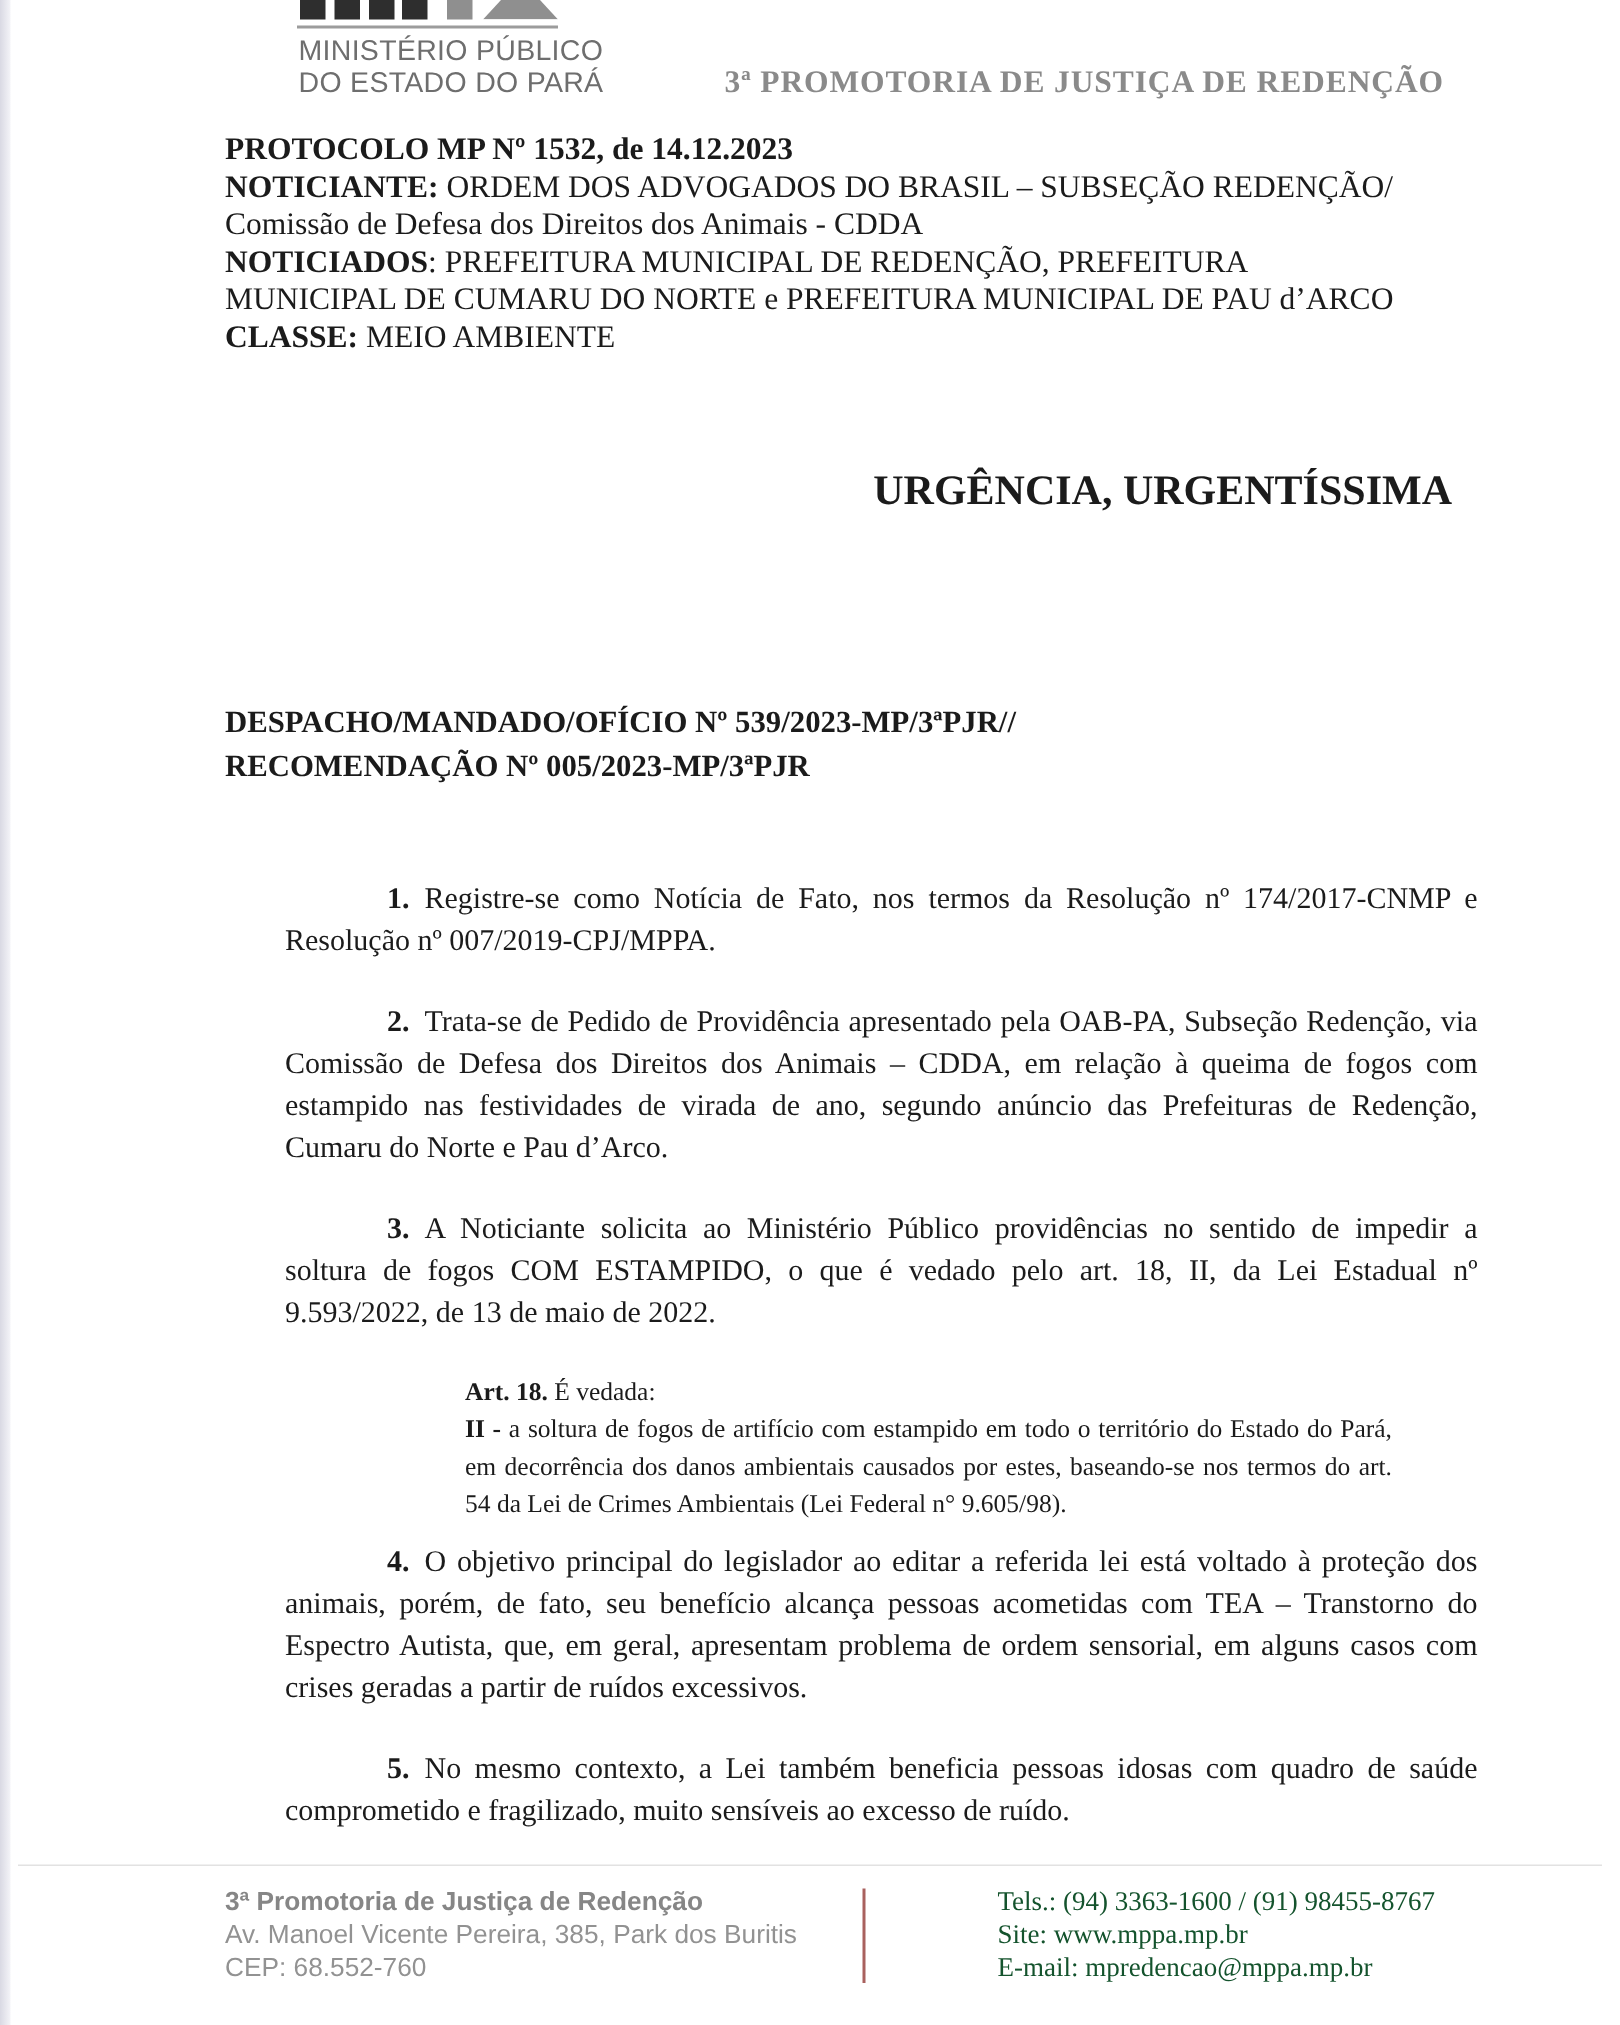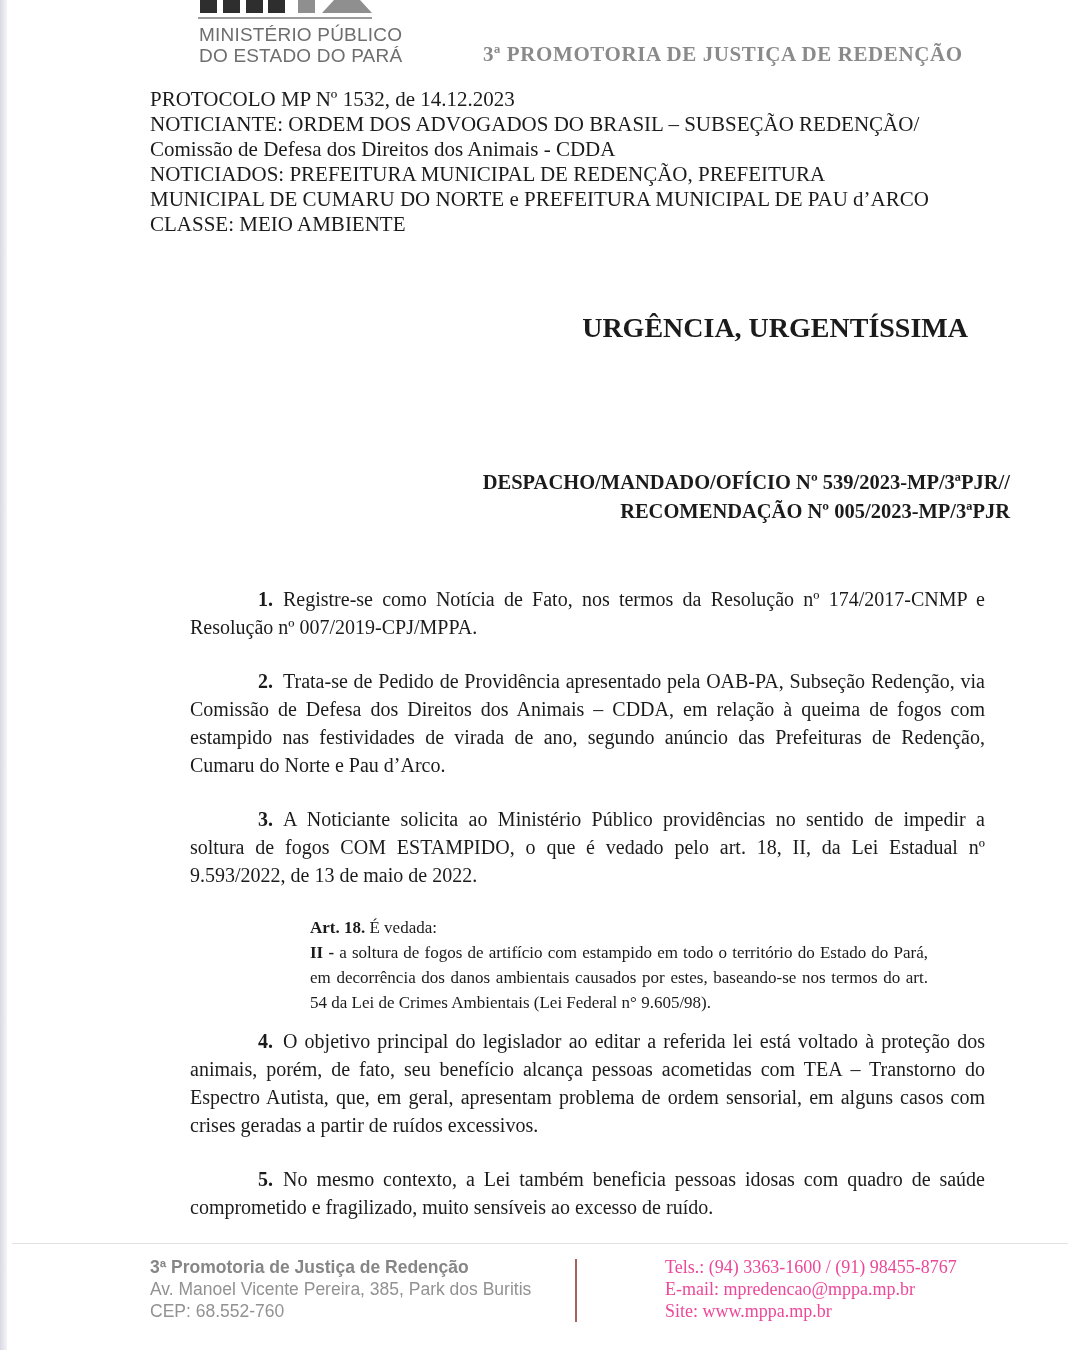--- a/index.html
+++ b/index.html
@@ -36,33 +36,33 @@
     font-size:21px; font-weight:bold; color:#8a8a8a; letter-spacing:.6px;
     white-space:nowrap;
   }
 
   
   .protocol {
     position:absolute; left:150px; top:87px; width:880px;
     font-size:21px; line-height:25px;
   }
   .protocol div { white-space:nowrap; }
-  .protocol b { font-weight:normal;margin-top:28px; }
+  .protocol b { font-weight:bold;margin-top:28px; }
 
   
   .urgency {
     position:absolute; left:0; right:112px; top:310px;
     text-align:right; font-weight:bold; font-size:28px; line-height:36px;
     white-space:nowrap;
   }
 
   
   .doc-title {
     position:absolute; left:150px; top:468px; width:860px;
-    text-align:right; font-weight:bold; font-size:20.5px; line-height:29px;
+    text-align:left; font-weight:bold; font-size:20.5px; line-height:29px;
   }
   .doc-title div { white-space:nowrap; }
 
   
   .content {
     position:absolute; left:190px; top:585px; width:795px;
     font-size:20px; line-height:28px; text-align:justify;
   }
   .content p { margin:0 0 26px 0; text-indent:68px; }
   .pnum { font-weight:bold; margin-right:10px; }
@@ -77,21 +77,21 @@
   .footer-topline { position:absolute; left:12px; right:12px; top:1243px; height:1px; background:#e2e2e2; }
   .footer-left {
     position:absolute; left:150px; top:1256px;
     font-family:"Liberation Sans", sans-serif;
     font-size:17.5px; line-height:22px; color:#929292;
   }
   .footer-left .office { font-weight:bold; color:#868686; }
   .footer-divider { position:absolute; left:575px; top:1259px; width:2px; height:63px; background:#a9615e; }
   .footer-right {
     position:absolute; left:665px; top:1256px;
-    font-size:18px; line-height:22px; color:#ec4899;
+    font-size:18px; line-height:22px; color:#14532d;
   }
 </style>
 </head>
 <body>
 
 <div class="page">
 
   <div class="edge-strip"></div>
 
   <div class="logo">
@@ -152,17 +152,17 @@
   <div class="footer-left">
     <div class="office">3ª Promotoria de Justiça de Redenção</div>
     <div>Av. Manoel Vicente Pereira, 385, Park dos Buritis</div>
     <div>CEP: 68.552-760</div>
   </div>
 
   <div class="footer-divider"></div>
 
   <div class="footer-right">
     <div>Tels.: (94) 3363-1600 / (91) 98455-8767</div>
+    <div>Site: www.mppa.mp.br</div>
     <div>E-mail: mpredencao@mppa.mp.br</div>
-    <div>Site: www.mppa.mp.br</div>
   </div>
 
 </div>
 
 </body></html>

